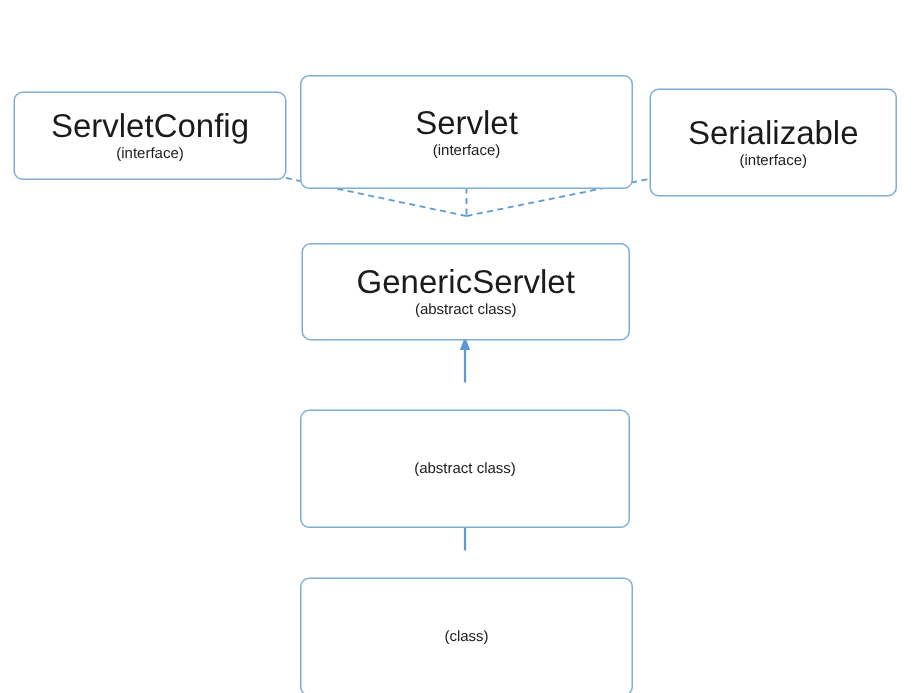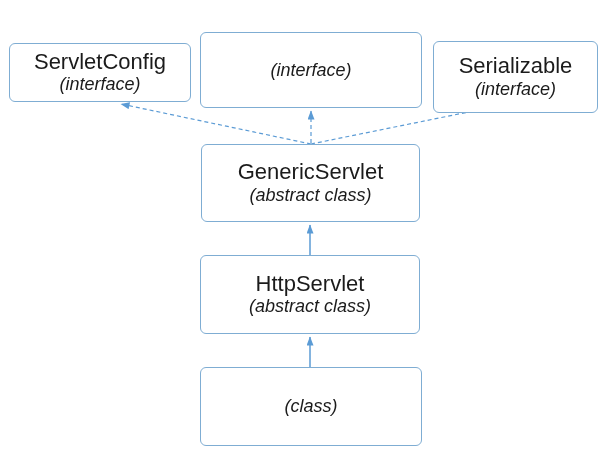--- a/index.html
+++ b/index.html
@@ -28,37 +28,37 @@
     box-sizing: border-box;
     background: #ffffff;
     border: 1.5px solid #7fadd3;
     border-radius: 6px;
     display: flex;
     flex-direction: column;
     align-items: center;
     justify-content: center;
     text-align: center;
     color: #1b1b1b;
+    margin-top: 18px;
   }
   .node-title {
     font-size: 22px;
     line-height: 1.12;
     white-space: nowrap;
   }
   .node-sub {
-    font-size: 18px;
+    font-size: 10px;
     line-height: 1.15;
     white-space: nowrap;
-    font-style: italic;
   }
   
   .n-servletconfig { left: 9px;   top: 43px;  width: 182px; height: 59px; }
   .n-servlet       { left: 200px; top: 32px;  width: 222px; height: 76px; }
   .n-serializable  { left: 433px; top: 41px;  width: 165px; height: 72px; }
-  .n-genericservlet{ left: 201px; top: 144px; width: 219px; height: 78px; }
+  .n-genericservlet{ left: 201px; top: 144px; width: 219px; height: 65px; }
   .n-httpservlet   { left: 200px; top: 255px; width: 220px; height: 79px; }
   .n-servletex     { left: 200px; top: 367px; width: 222px; height: 79px; }
 
   .edge-dashed {
     stroke: #5b9bd5;
     stroke-width: 1.2;
     stroke-dasharray: 4 3;
     fill: none;
   }
   .edge-solid {
@@ -84,35 +84,35 @@
     <line class="edge-solid" x1="310" y1="255" x2="310" y2="225" marker-end="url(#arrowhead)"></line>
     <line class="edge-solid" x1="310" y1="367" x2="310" y2="337" marker-end="url(#arrowhead)"></line>
   </svg>
 
   <div class="node n-servletconfig">
     <div class="node-title">ServletConfig</div>
     <div class="node-sub">(interface)</div>
   </div>
 
   <div class="node n-servlet">
+    <div class="node-title">Servlet</div>
     <div class="node-sub">(interface)</div>
   </div>
 
   <div class="node n-serializable">
     <div class="node-title">Serializable</div>
     <div class="node-sub">(interface)</div>
   </div>
 
   <div class="node n-genericservlet">
     <div class="node-title">GenericServlet</div>
     <div class="node-sub">(abstract class)</div>
   </div>
 
   <div class="node n-httpservlet">
-    <div class="node-title">HttpServlet</div>
     <div class="node-sub">(abstract class)</div>
   </div>
 
   <div class="node n-servletex">
     <div class="node-sub">(class)</div>
   </div>
 
 </div>
 
 </body></html>

